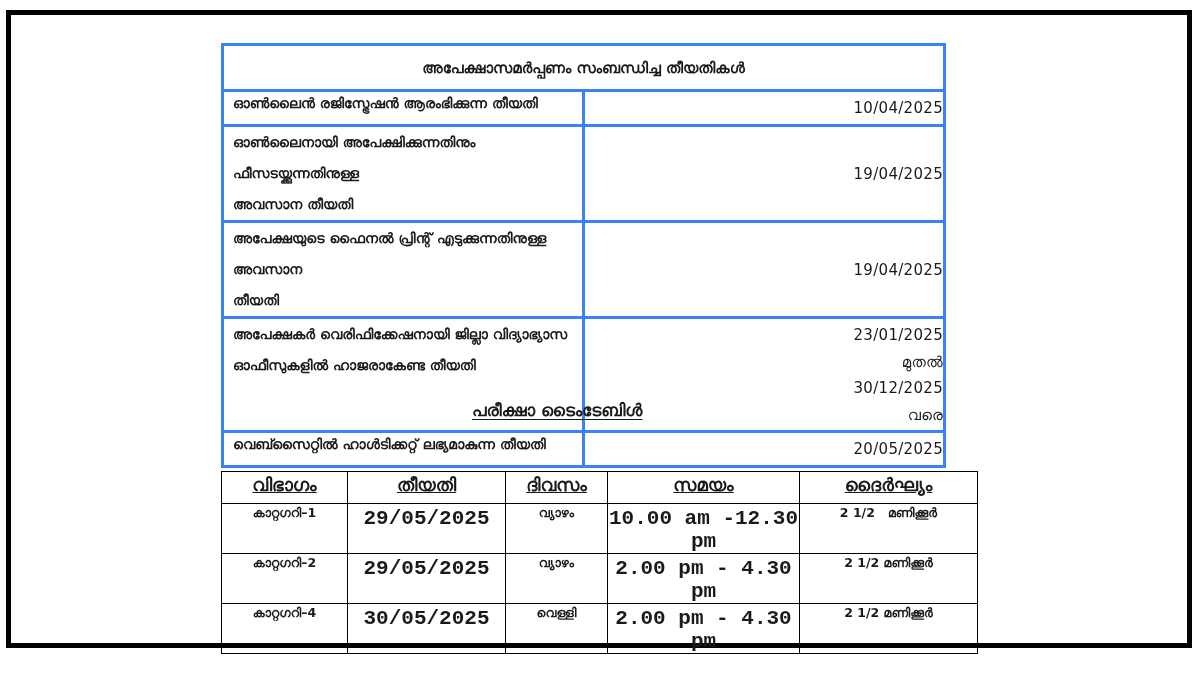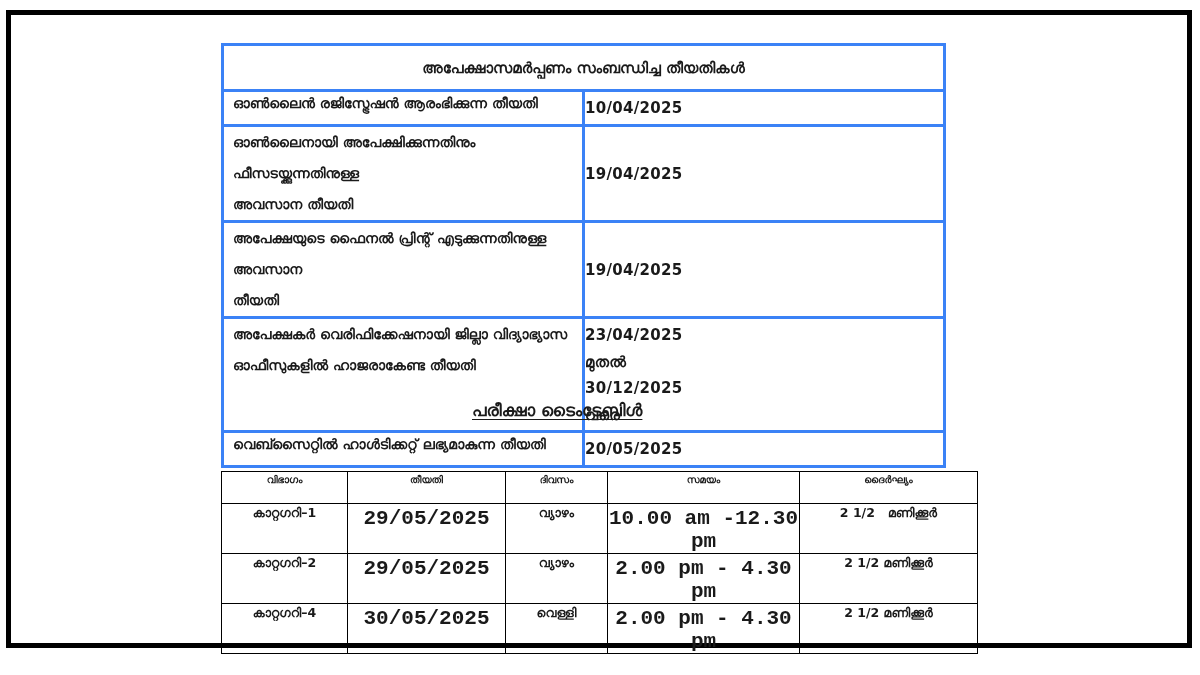--- a/index.html
+++ b/index.html
@@ -49,23 +49,23 @@
       width: 577px;
       font-weight: bold;
       font-size: 14px;
       line-height: 31px;
       padding-left: 9px;
       padding-top: 0px;
       margin-top: 16px;
     }
     .dates-table .date-cell {
       width: 146px;
-      text-align: left;
+      text-align: right;
       vertical-align: middle;
-      font-weight: bold;
+      font-weight: normal;
       font-size: 15px;
       letter-spacing: 0.3px;
     }
     .dates-table .date-cell.top {
       vertical-align: top;
       line-height: 26.5px;
       padding-top: 3px;
     }
     .row-1 td { height: 32px; }
     .row-2 td { height: 62px; }
@@ -108,23 +108,24 @@
       table-layout: fixed;
     }
     .tt-table th, .tt-table td {
       border: 1px solid #000;
       padding: 0;
       text-align: center;
     }
     .tt-table th {
       height: 29px;
       font-weight: bold;
-      font-size: 10px;
+      font-size: 18px;
       vertical-align: top;
       padding-top: 2px;
+      text-decoration: underline;
     }
     .tt-table td {
       height: 28px;
       vertical-align: top;
     }
     .tt-table .ml {
       font-weight: bold;
       font-size: 12.5px;
       padding-top: 1px;
     }
@@ -175,21 +176,21 @@
     <td class="date-cell">
       <div>19/04/2025</div>
     </td>
   </tr>
   <tr class="row-4">
     <td class="label-cell">
       <div>അപേക്ഷകർ വെരിഫിക്കേഷനായി ജില്ലാ വിദ്യാഭ്യാസ</div>
       <div>ഓഫീസുകളിൽ ഹാജരാകേണ്ട തീയതി</div>
     </td>
     <td class="date-cell top">
-      <div>23/04/2025</div>
+      <div>23/01/2025</div>
       <div>മുതൽ</div>
       <div>30/12/2025</div>
       <div>വരെ</div>
     </td>
   </tr>
   <tr class="row-5">
     <td class="label-cell">
       <div>വെബ്സൈറ്റിൽ ഹാൾടിക്കറ്റ് ലഭ്യമാകുന്ന തീയതി</div>
     </td>
     <td class="date-cell">

